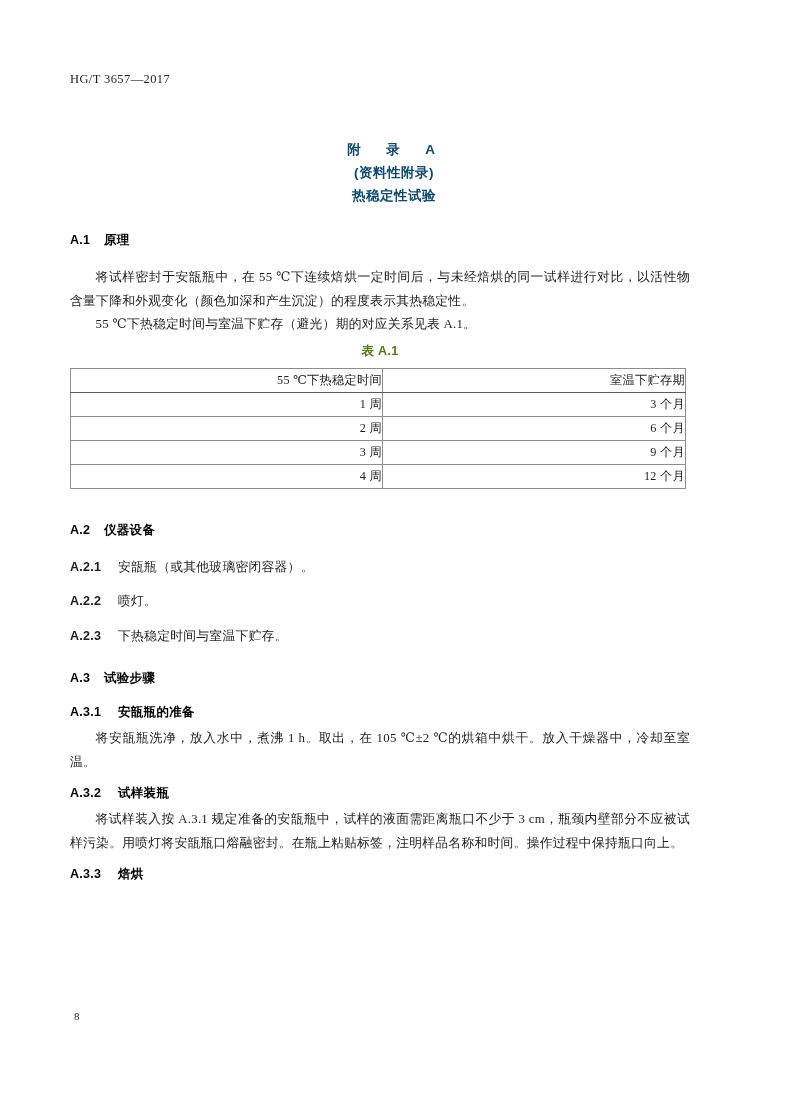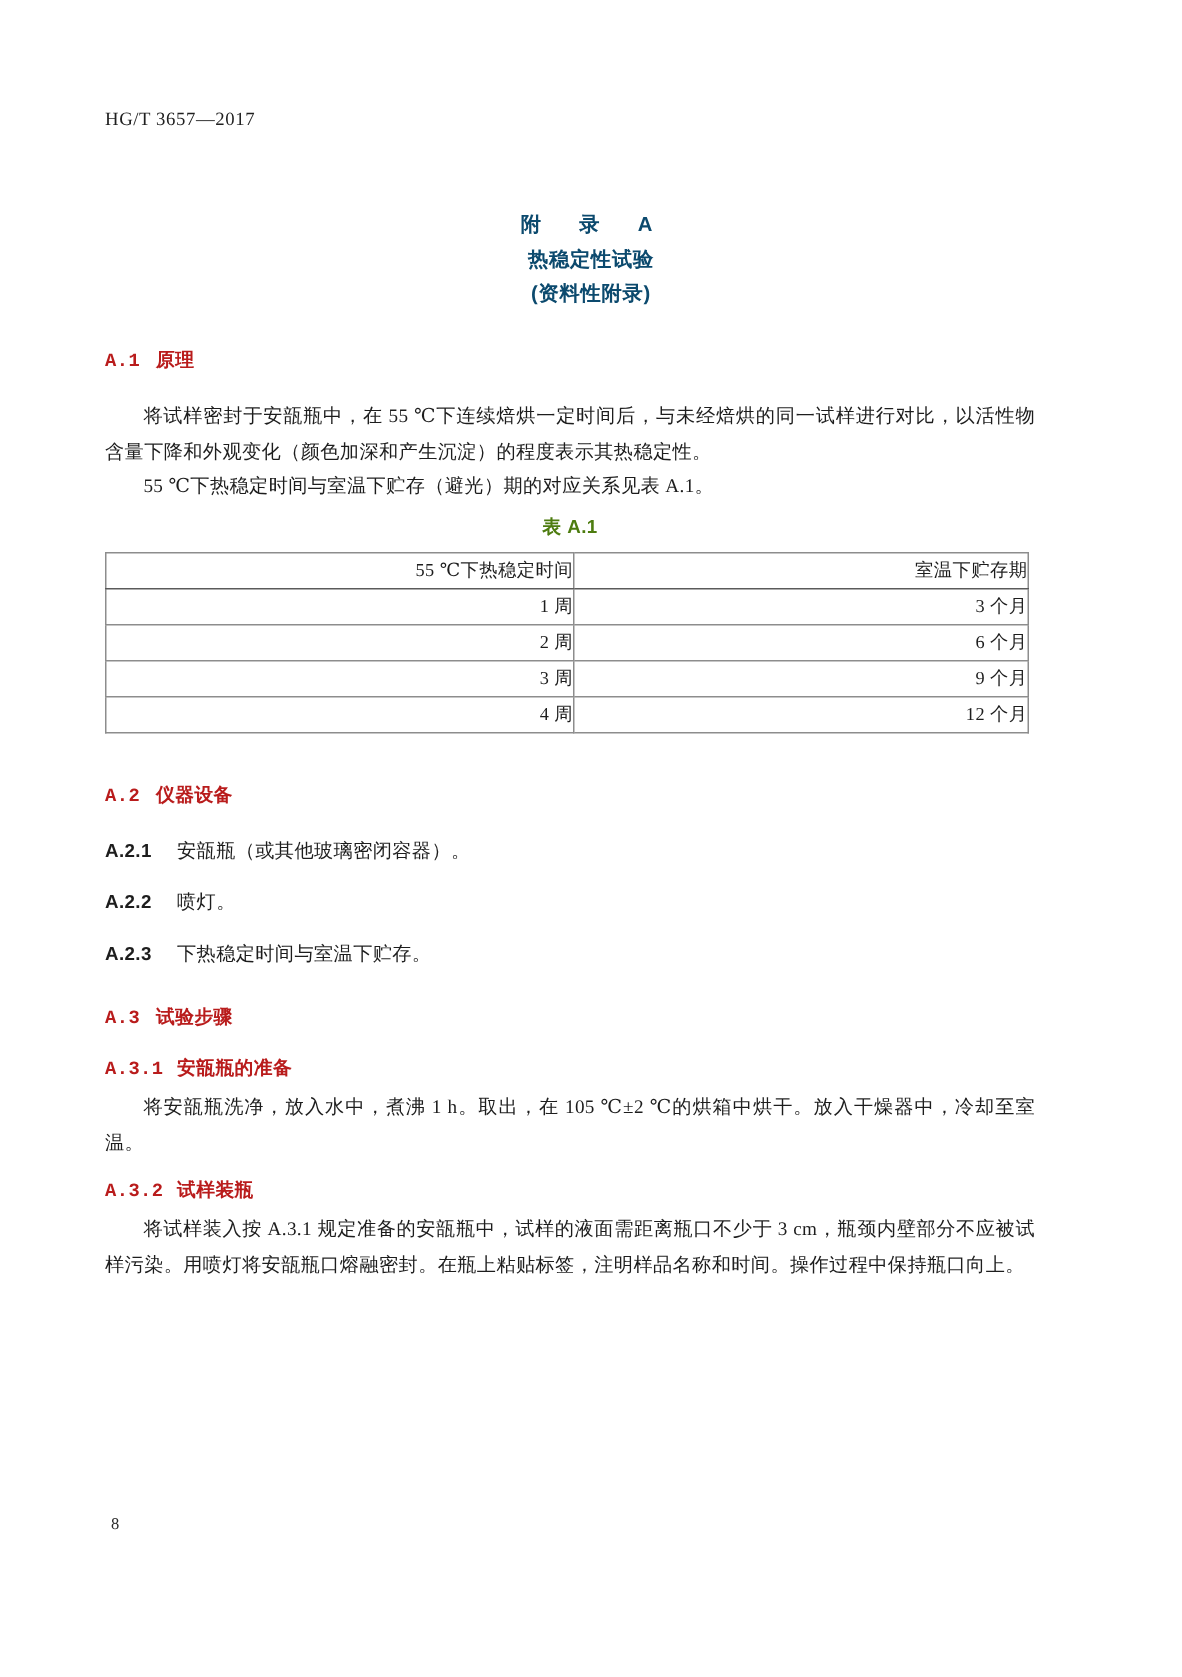--- a/index.html
+++ b/index.html
@@ -57,24 +57,24 @@
 
   
   .content {
     position: absolute;
     left: 70px;
     top: 232px;
     width: 620px;
   }
 
   .clause-heading {
-    font-family: Liberation Mono, monospace;
-    font-weight: bold;
-    font-size: 12.5px;
-    color: #b91c1c;
+    font-family: Liberation Sans, sans-serif;
+    font-weight: bold;
+    font-size: 12.5px;
+    color: #000000;
     letter-spacing: 0.3px;
     white-space: nowrap;
   }
   .clause-heading .num {
     display: inline-block;
     min-width: 34px;
   }
   .clause-heading.sub .num {
     min-width: 48px;
   }
@@ -159,22 +159,22 @@
 </style>
 </head>
 <body>
 
 <div class="page">
 
   <div class="running-header">HG/T 3657—2017</div>
 
   <div class="annex-title-block">
     <div class="annex-line annex-main">附　录　A</div>
+    <div class="annex-line annex-kind">(资料性附录)</div>
     <div class="annex-line">热稳定性试验</div>
-    <div class="annex-line annex-kind">(资料性附录)</div>
   </div>
 
   <div class="content">
 
     <div class="clause-heading">
       <span class="num">A.1</span><span>原理</span>
     </div>
     <div class="gap-h2"></div>
     <div class="para">将试样密封于安瓿瓶中，在 55 ℃下连续焙烘一定时间后，与未经焙烘的同一试样进行对比，以活性物含量下降和外观变化（颜色加深和产生沉淀）的程度表示其热稳定性。</div>
     <div class="para">55 ℃下热稳定时间与室温下贮存（避光）期的对应关系见表 A.1。</div>
@@ -247,19 +247,22 @@
     <div class="gap-sm"></div>
 
     <div class="clause-heading sub">
       <span class="num">A.3.2</span><span>试样装瓶</span>
     </div>
     <div class="gap-xs"></div>
     <div class="para">将试样装入按 A.3.1 规定准备的安瓿瓶中，试样的液面需距离瓶口不少于 3 cm，瓶颈内壁部分不应被试样污染。用喷灯将安瓿瓶口熔融密封。在瓶上粘贴标签，注明样品名称和时间。操作过程中保持瓶口向上。</div>
 
     <div class="gap-sm"></div>
 
+    <div class="clause-heading sub">
+      <span class="num">A.3.3</span><span>焙烘</span>
+    </div>
     <div class="gap-xs"></div>
 
   </div>
 
   <div class="page-number">8</div>
 
 </div>
 
 </body></html>

